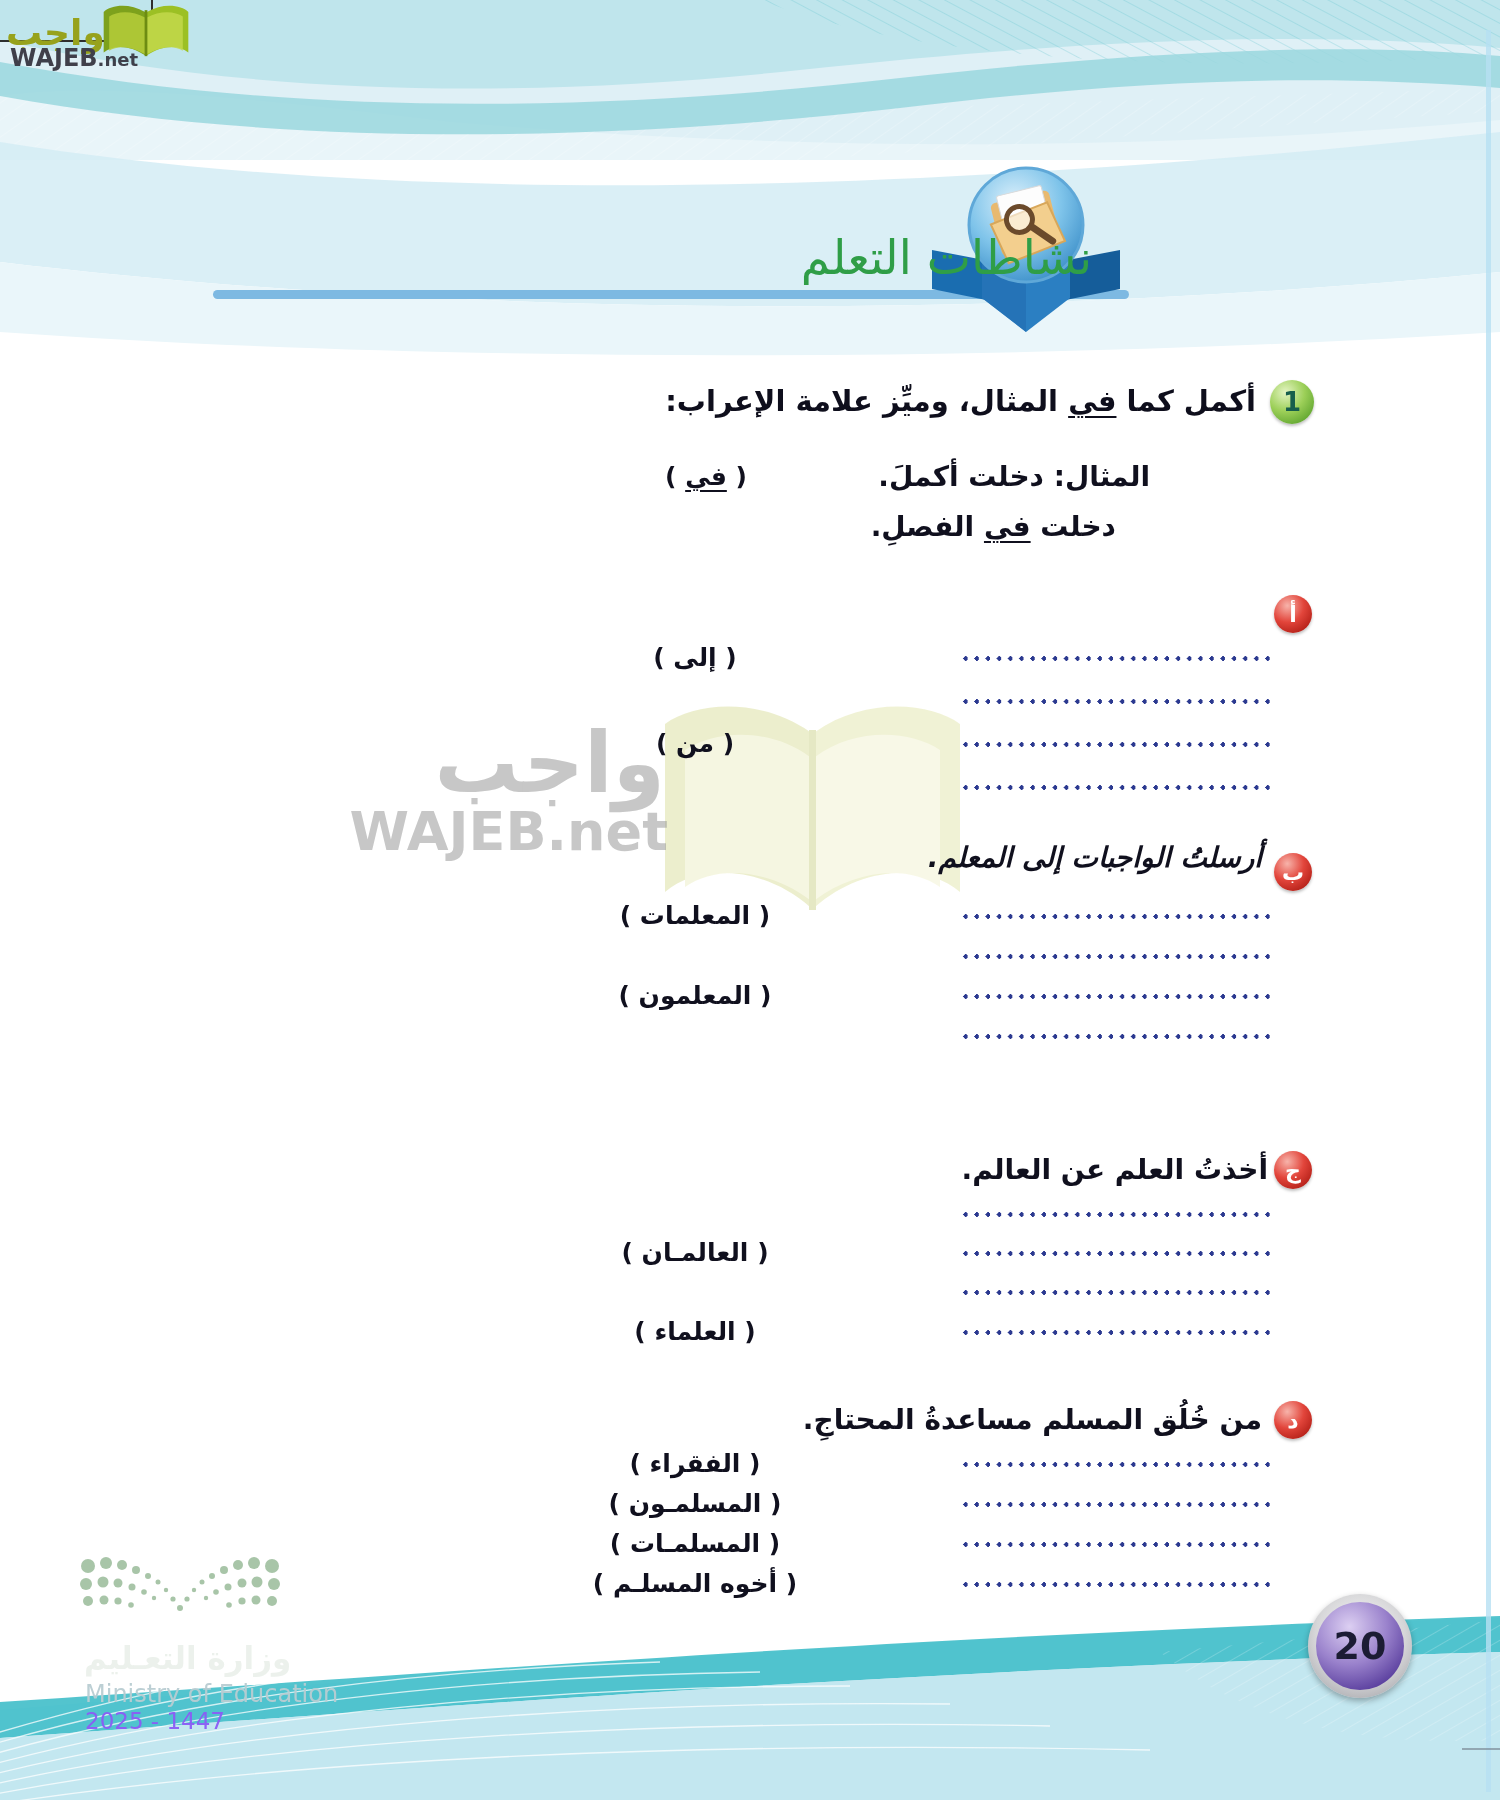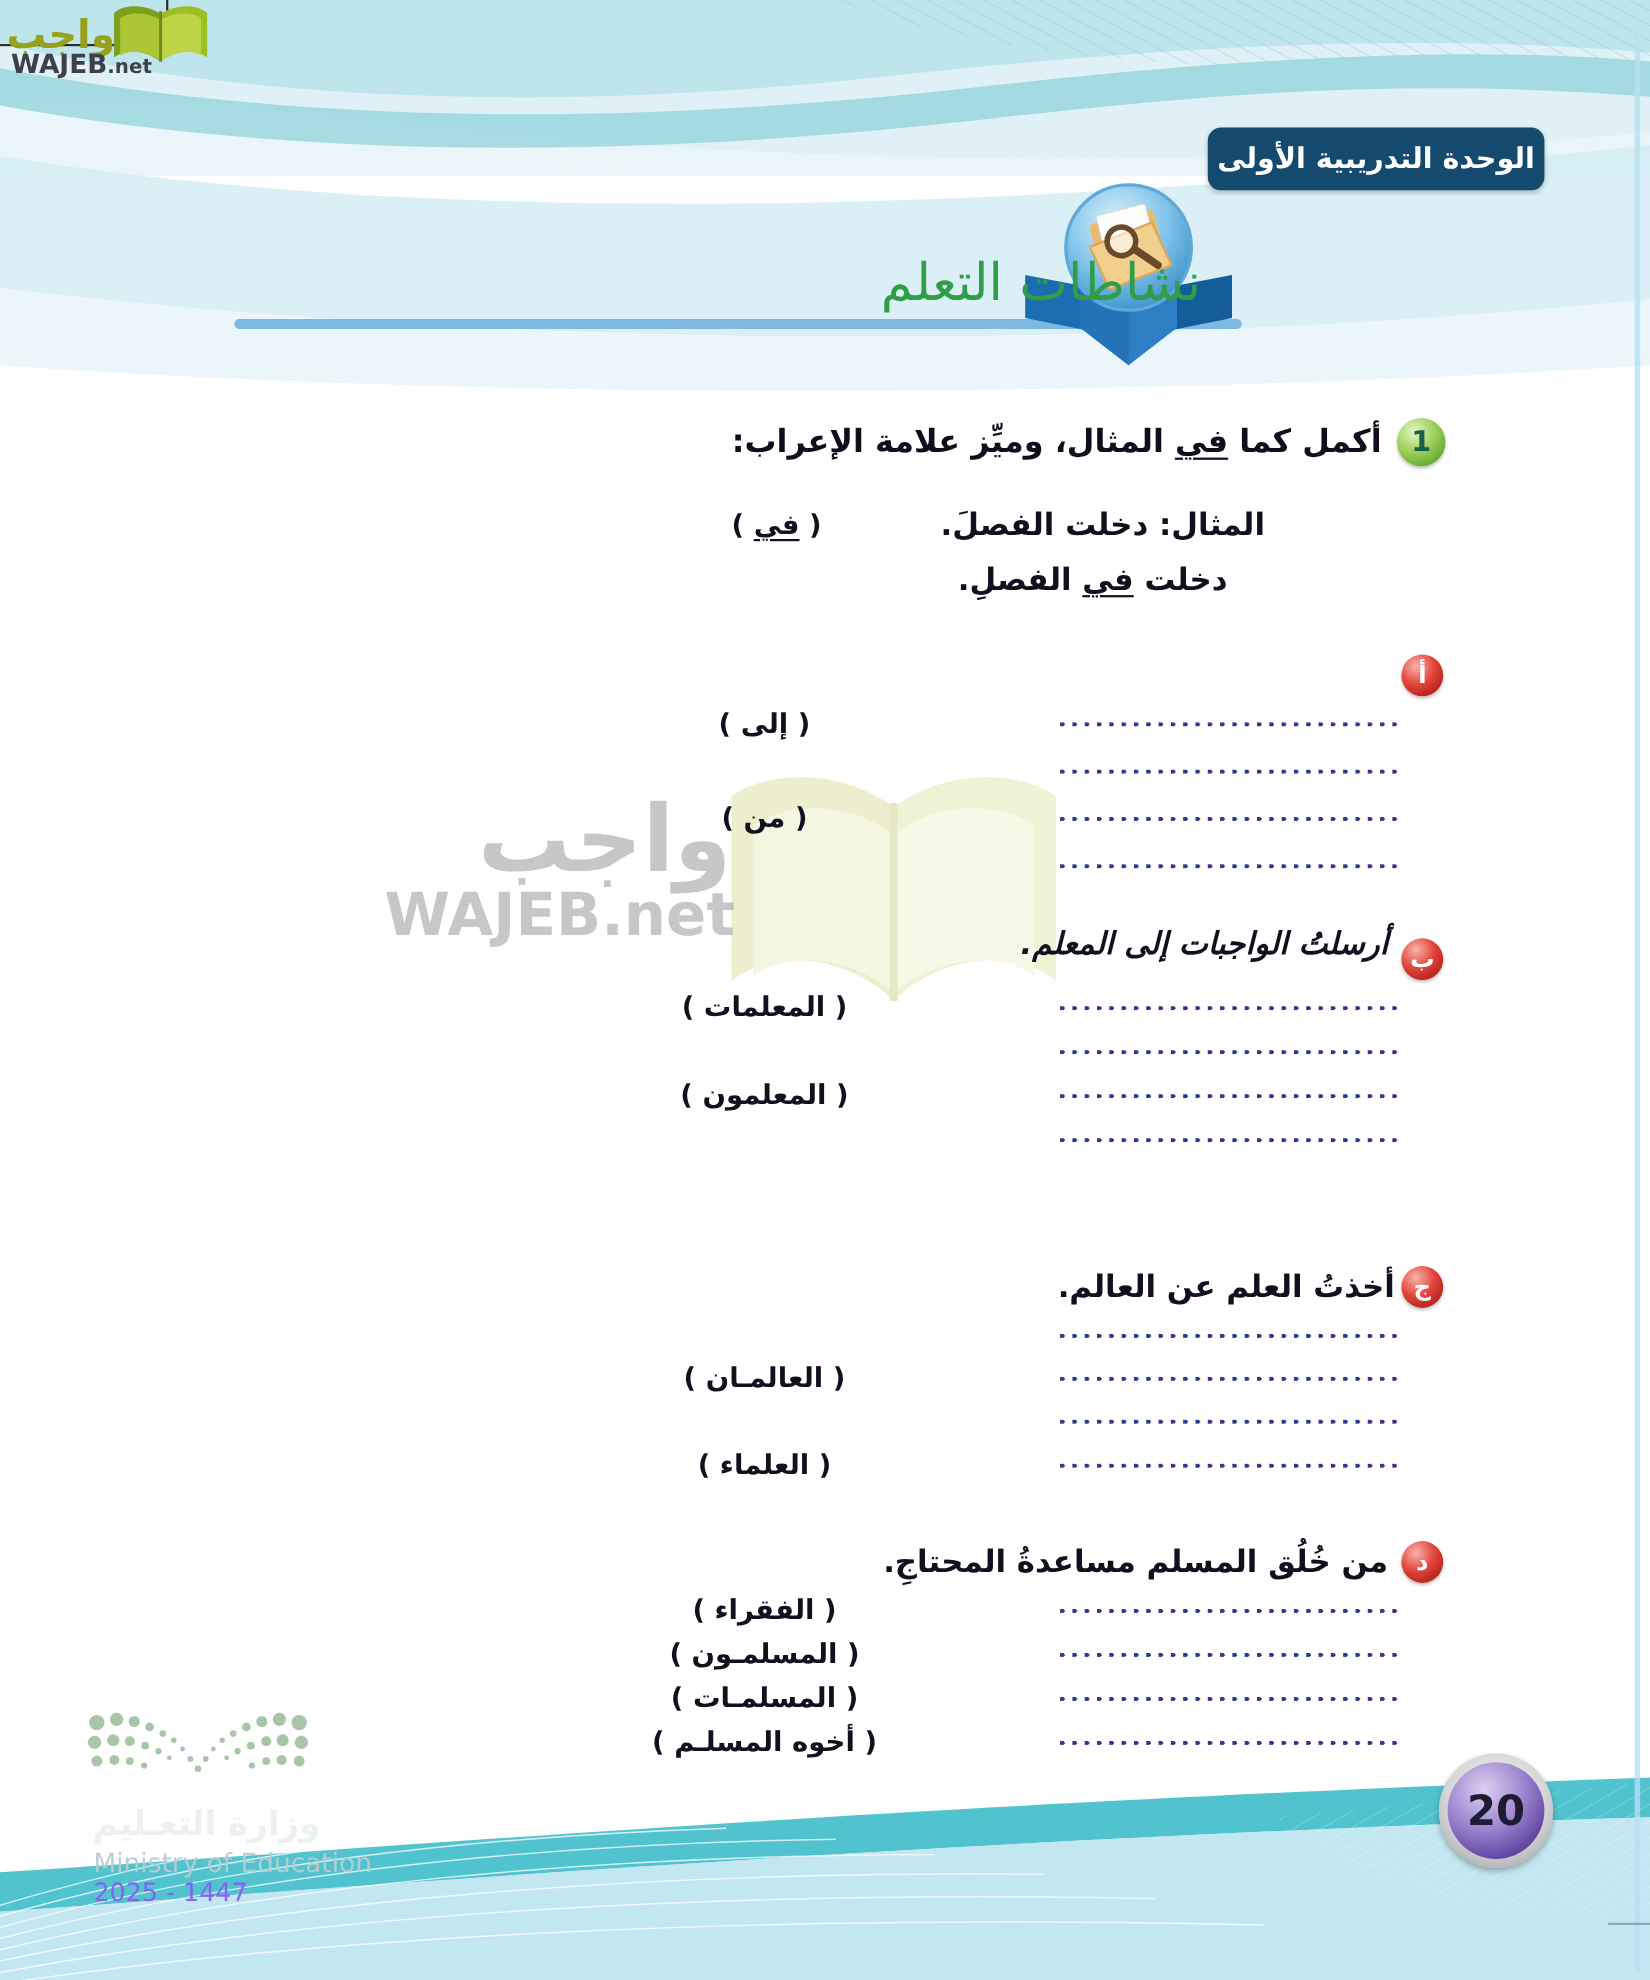--- a/index.html
+++ b/index.html
@@ -95,21 +95,20 @@
       <path d="M49,10 C32,0 12,2 4,10 L4,54 C14,45 33,46 49,57 Z" fill="#7da11c"></path>
       <path d="M51,10 C68,0 88,2 96,10 L96,54 C86,45 67,46 51,57 Z" fill="#9cc024"></path>
       <path d="M49,16 C35,8 18,9 10,15 L10,52 C19,46 34,47 49,56 Z" fill="#b5cc3a" opacity="0.85"></path>
       <path d="M51,16 C65,8 82,9 90,15 L90,52 C81,46 66,47 51,56 Z" fill="#c3d84b" opacity="0.85"></path>
       <rect x="48.5" y="8" width="3" height="50" fill="#6d8c12"></rect>
     </svg>
     <div class="logo-ar">واجب</div>
     <div class="logo-en"><span>WAJEB</span><span class="net">.net</span></div>
   </div>
 
-  <div class="banner">الوحدة التدريبية الأولى</div>
 
   <div class="rule"></div>
 
   <svg class="abs" style="left:920px;top:158px;" width="212" height="180" viewBox="0 0 212 180">
     <defs>
       <radialGradient id="blueBall" cx="40%" cy="30%" r="75%">
         <stop offset="0%" stop-color="#dcf0fb"></stop>
         <stop offset="55%" stop-color="#7fc4ea"></stop>
         <stop offset="100%" stop-color="#3c8fc9"></stop>
       </radialGradient>
@@ -140,21 +139,21 @@
     <path d="M170,55 C130,25 75,28 45,48 L45,185 C78,162 130,168 170,198 Z" fill="#edefc4"></path>
     <path d="M175,55 C215,25 270,28 300,48 L300,185 C267,162 215,168 175,198 Z" fill="#f2f3d0"></path>
     <rect x="169" y="28" width="7" height="180" fill="#cdd28b"></rect>
   </svg>
   <div class="wm-txt" style="right:835px;top:714px;font-size:84px;">واجب</div>
   <div class="wm-txt" style="right:832px;top:800px;font-size:54px;direction:ltr;"><span>WAJEB</span><span>.net</span></div>
 
   <div class="numball">1</div>
   <div class="prompt"><span>أكمل كما </span><span class="fi">في</span><span> المثال، وميِّز علامة الإعراب:</span></div>
 
-  <div class="sent" style="right:350px;top:457px;">المثال: دخلت الفصلَ.</div>
+  <div class="sent" style="right:350px;top:457px;">المثال: دخلت أكملَ.</div>
   <div class="plabel" style="left:706px;top:460px;"><span>( </span><span class="fi">في</span><span> )</span></div>
   <div class="sent" style="right:384px;top:507px;"><span>دخلت </span><span class="fi">في</span><span> الفصلِ.</span></div>
 
   <div class="marker" style="top:595px;">أ</div>
   <div class="dline" style="top:655px;"></div>
   <div class="plabel" style="top:641px;">( إلى )</div>
   <div class="dline" style="top:698px;"></div>
   <div class="dline" style="top:741px;"></div>
   <div class="plabel" style="top:727px;">( من )</div>
   <div class="dline" style="top:784px;"></div>

